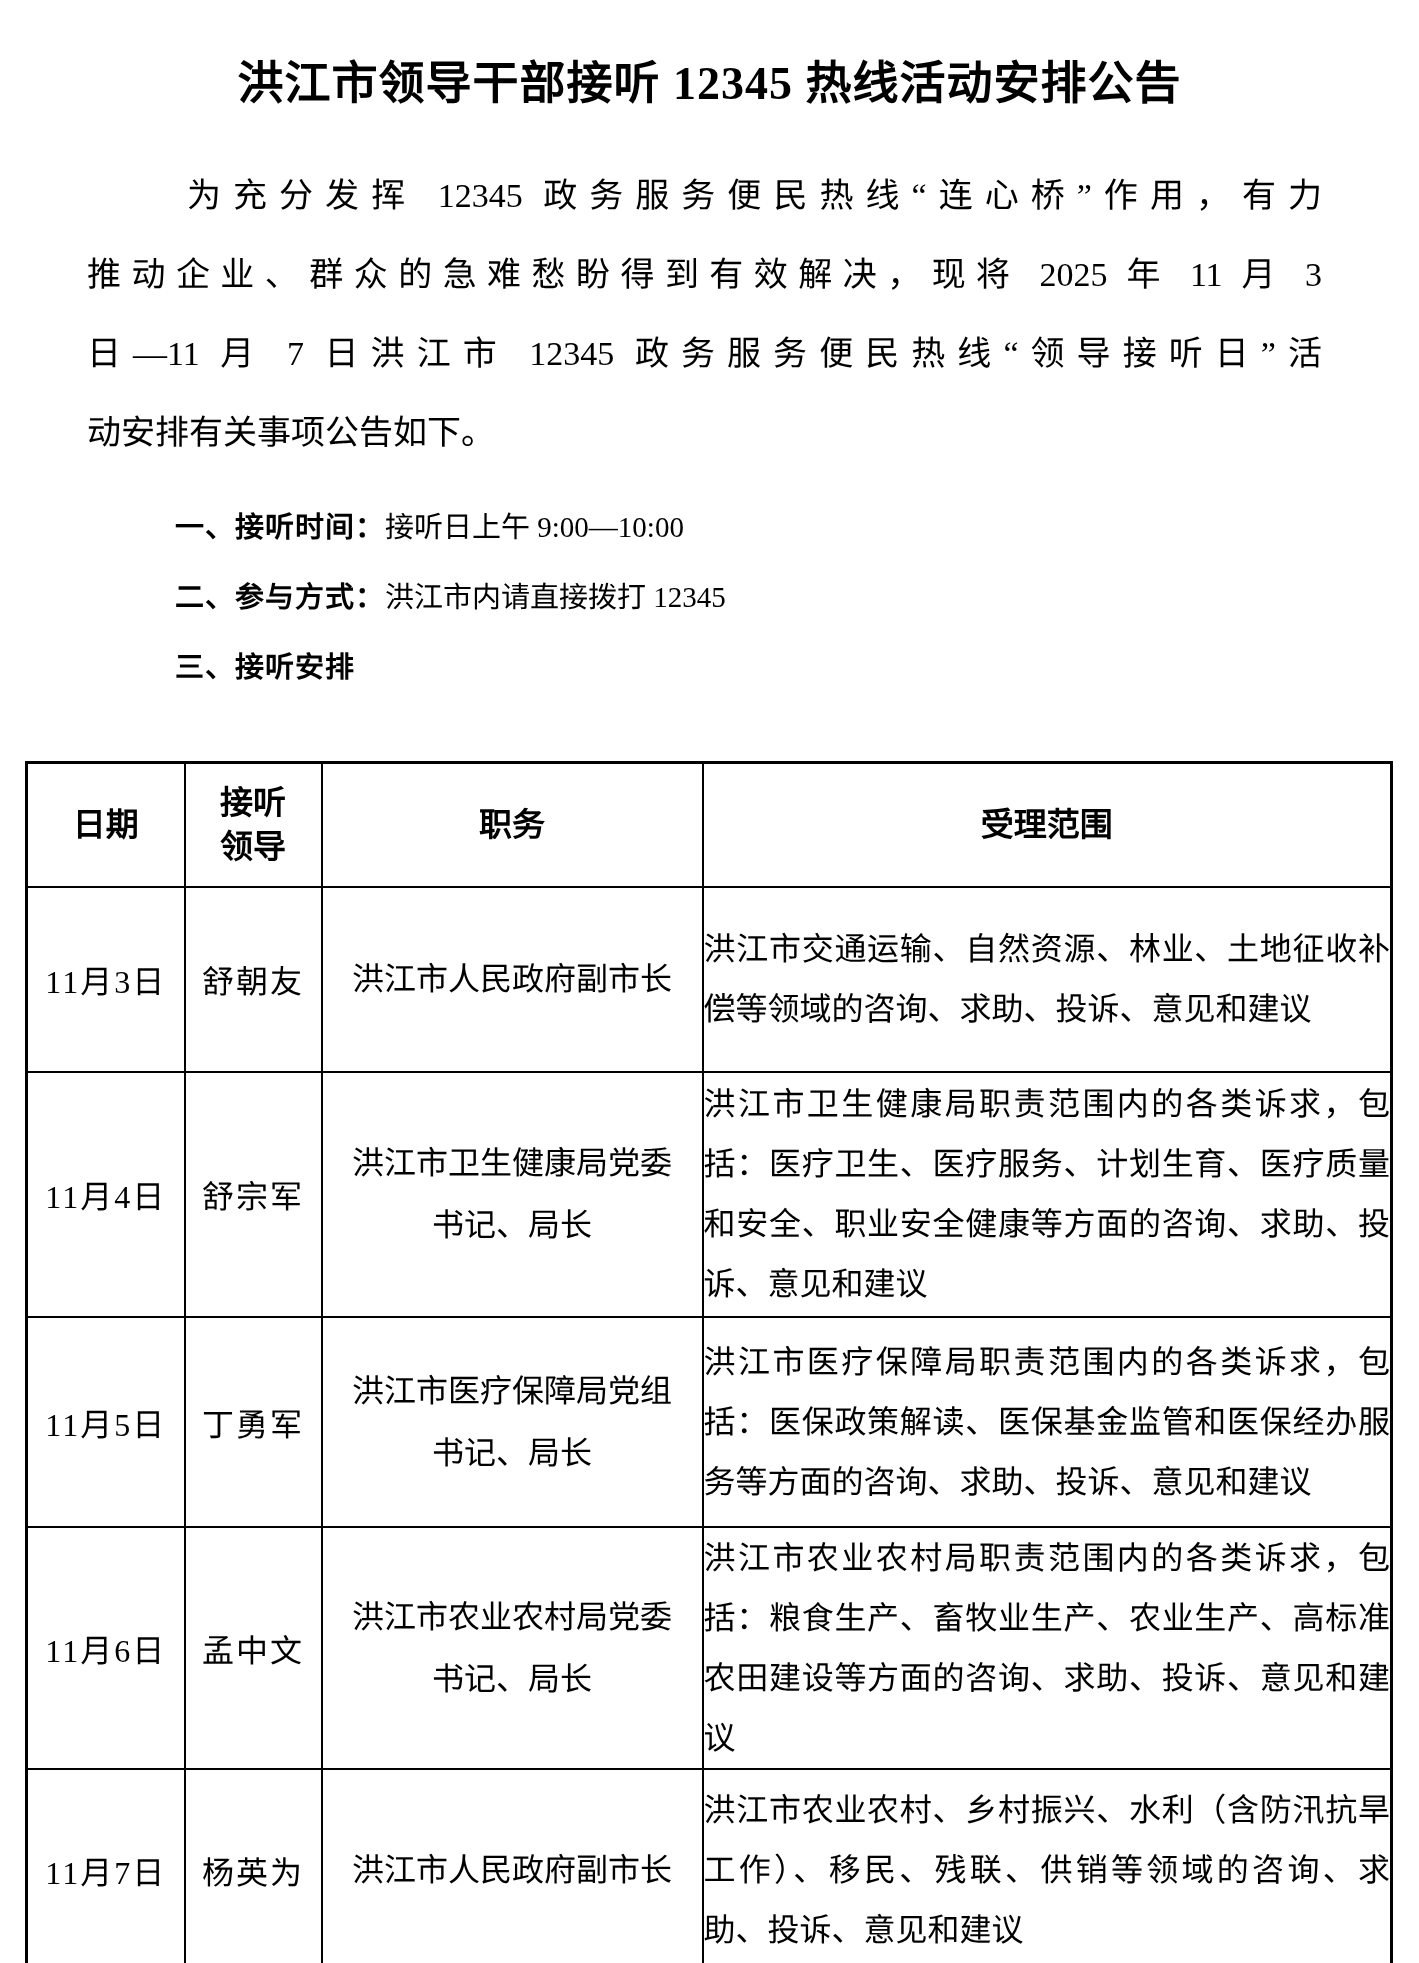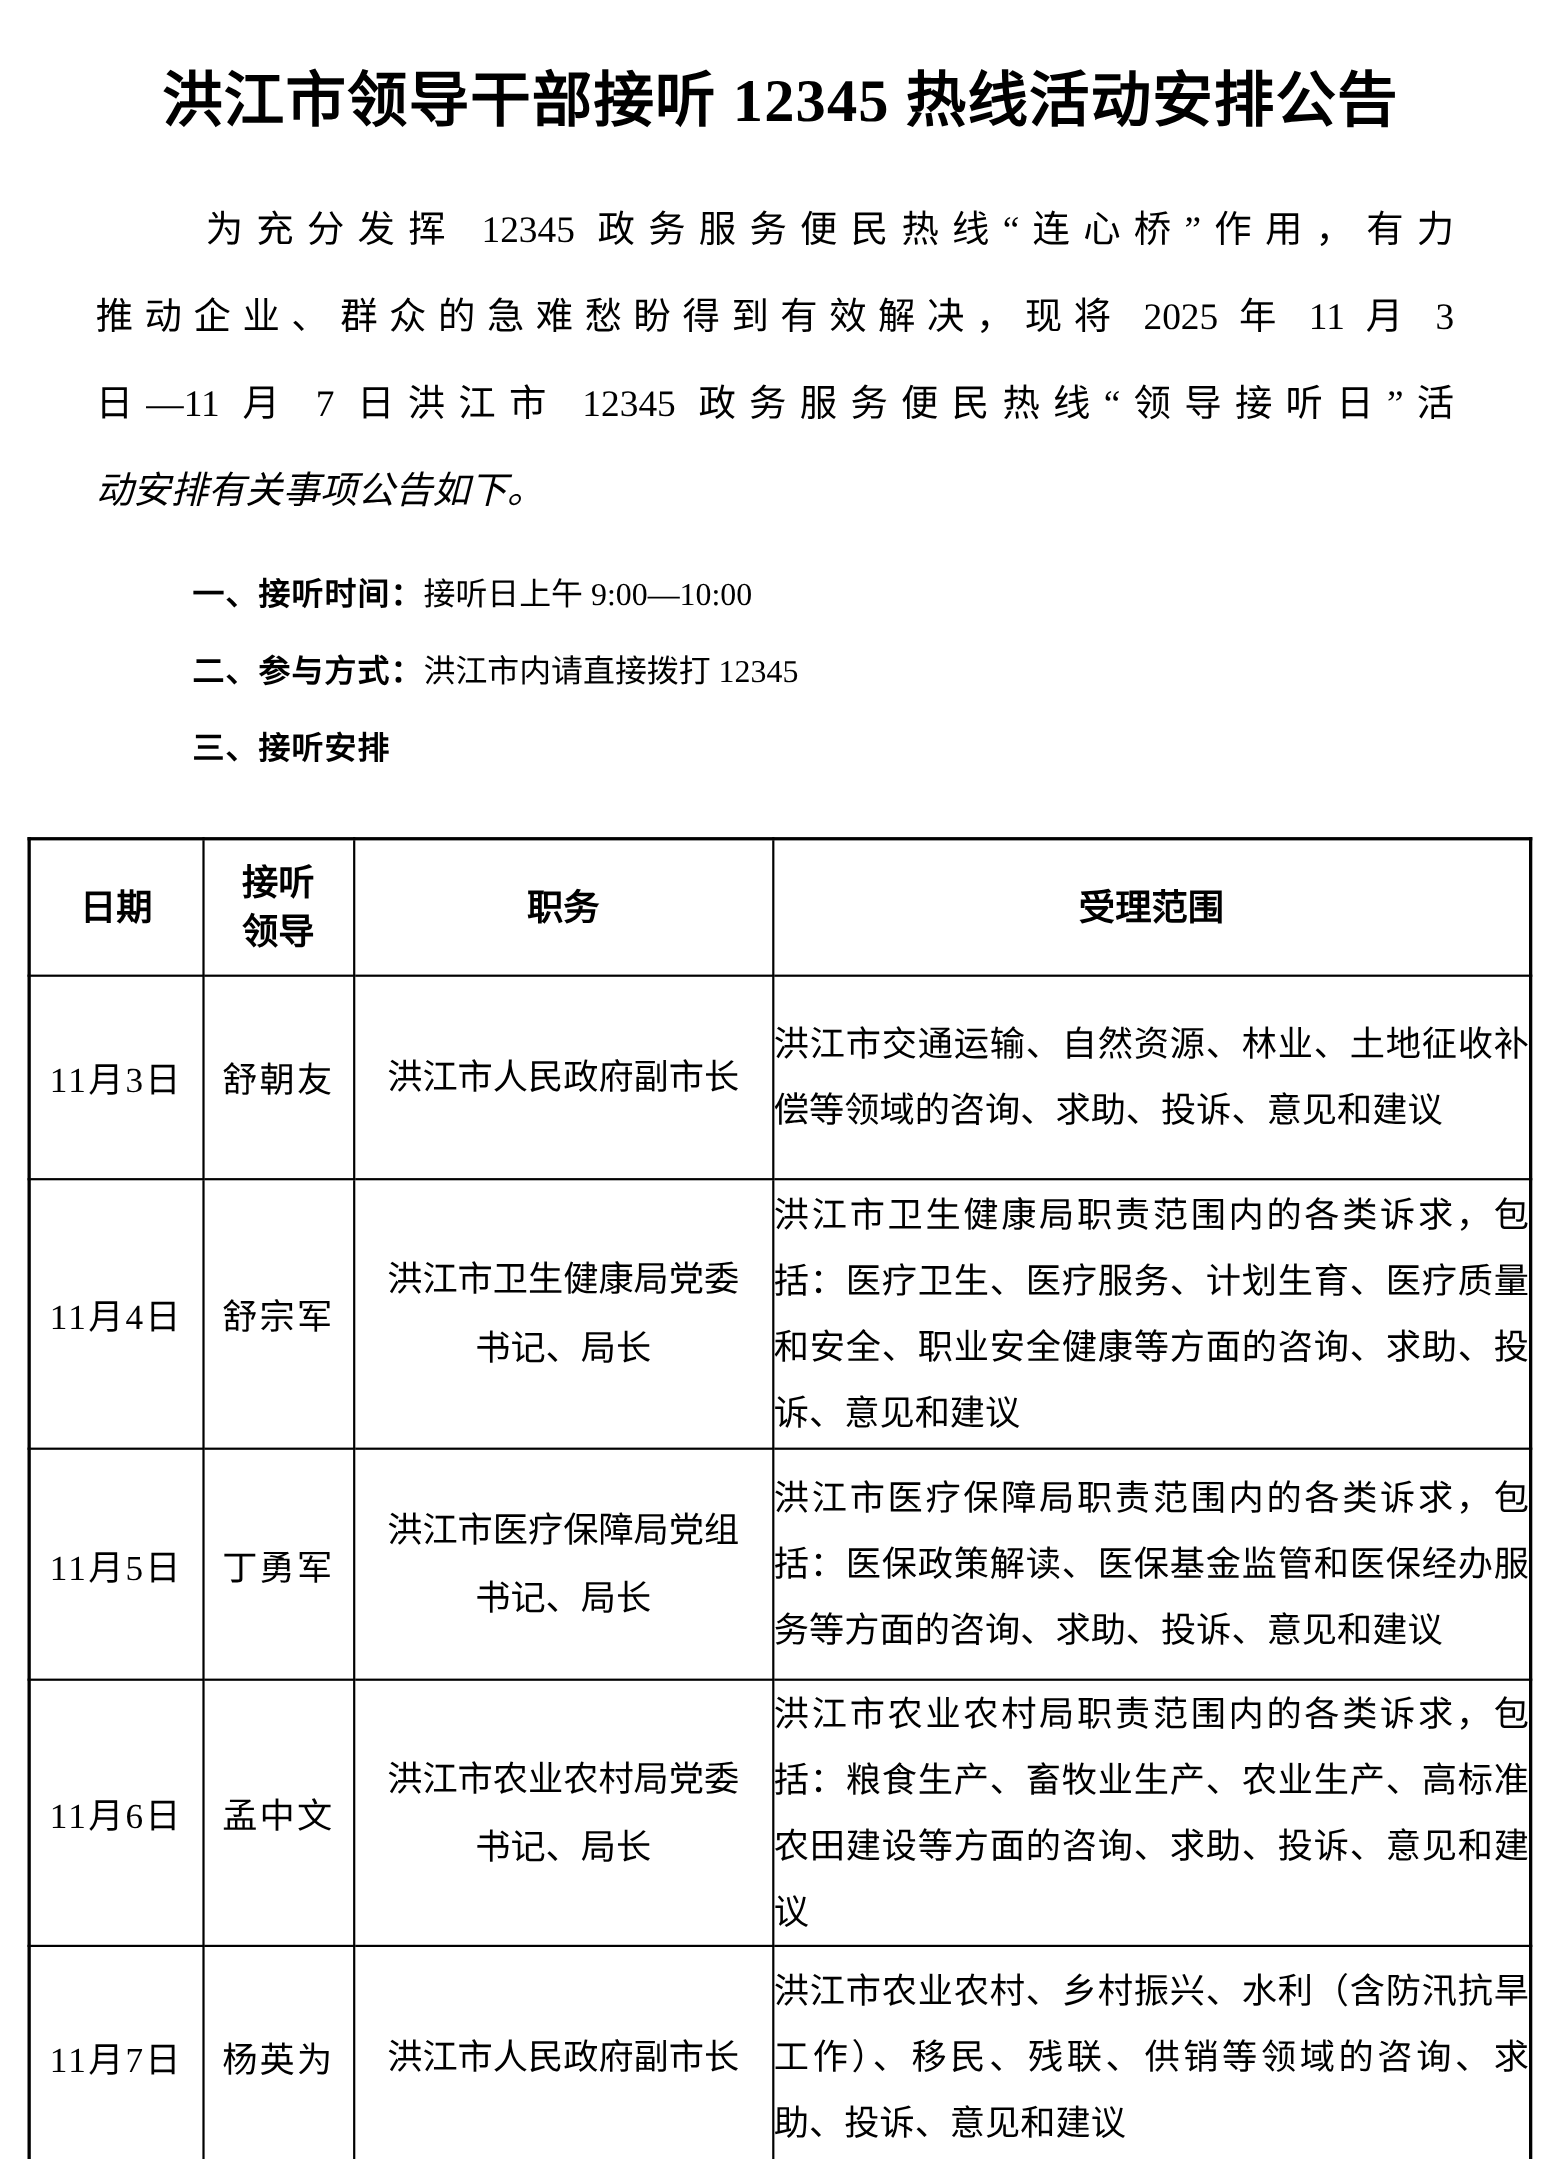--- a/index.html
+++ b/index.html
@@ -13,40 +13,39 @@
     height: 1963px;
     background: #ffffff;
     color: #000000;
     font-family: "Liberation Serif", "DejaVu Serif", serif;
     overflow: hidden;
   }
   .doc-title {
     margin: 0;
     padding-top: 46px;
     text-align: center;
-    font-size: 55px;
+    font-size: 46px;
     font-weight: 700;
     letter-spacing: 1px;
     font-family: "Liberation Serif", "DejaVu Serif", serif;
   }
   .intro {
     margin: 44px 97px 0 87px;
     font-size: 34px;
   }
   .para-line {
     line-height: 79px;
     text-align: justify;
     text-align-last: justify;
   }
   .para-line.first {
     text-indent: 100px;
   }
   .para-line.last {
     text-align-last: left;
-    font-style: italic;
   }
   .items {
     margin: 20px 97px 0 175px;
     font-size: 29px;
   }
   .item {
     line-height: 70px;
   }
   .item-label {
     font-family: "Liberation Sans", "DejaVu Sans", sans-serif;

